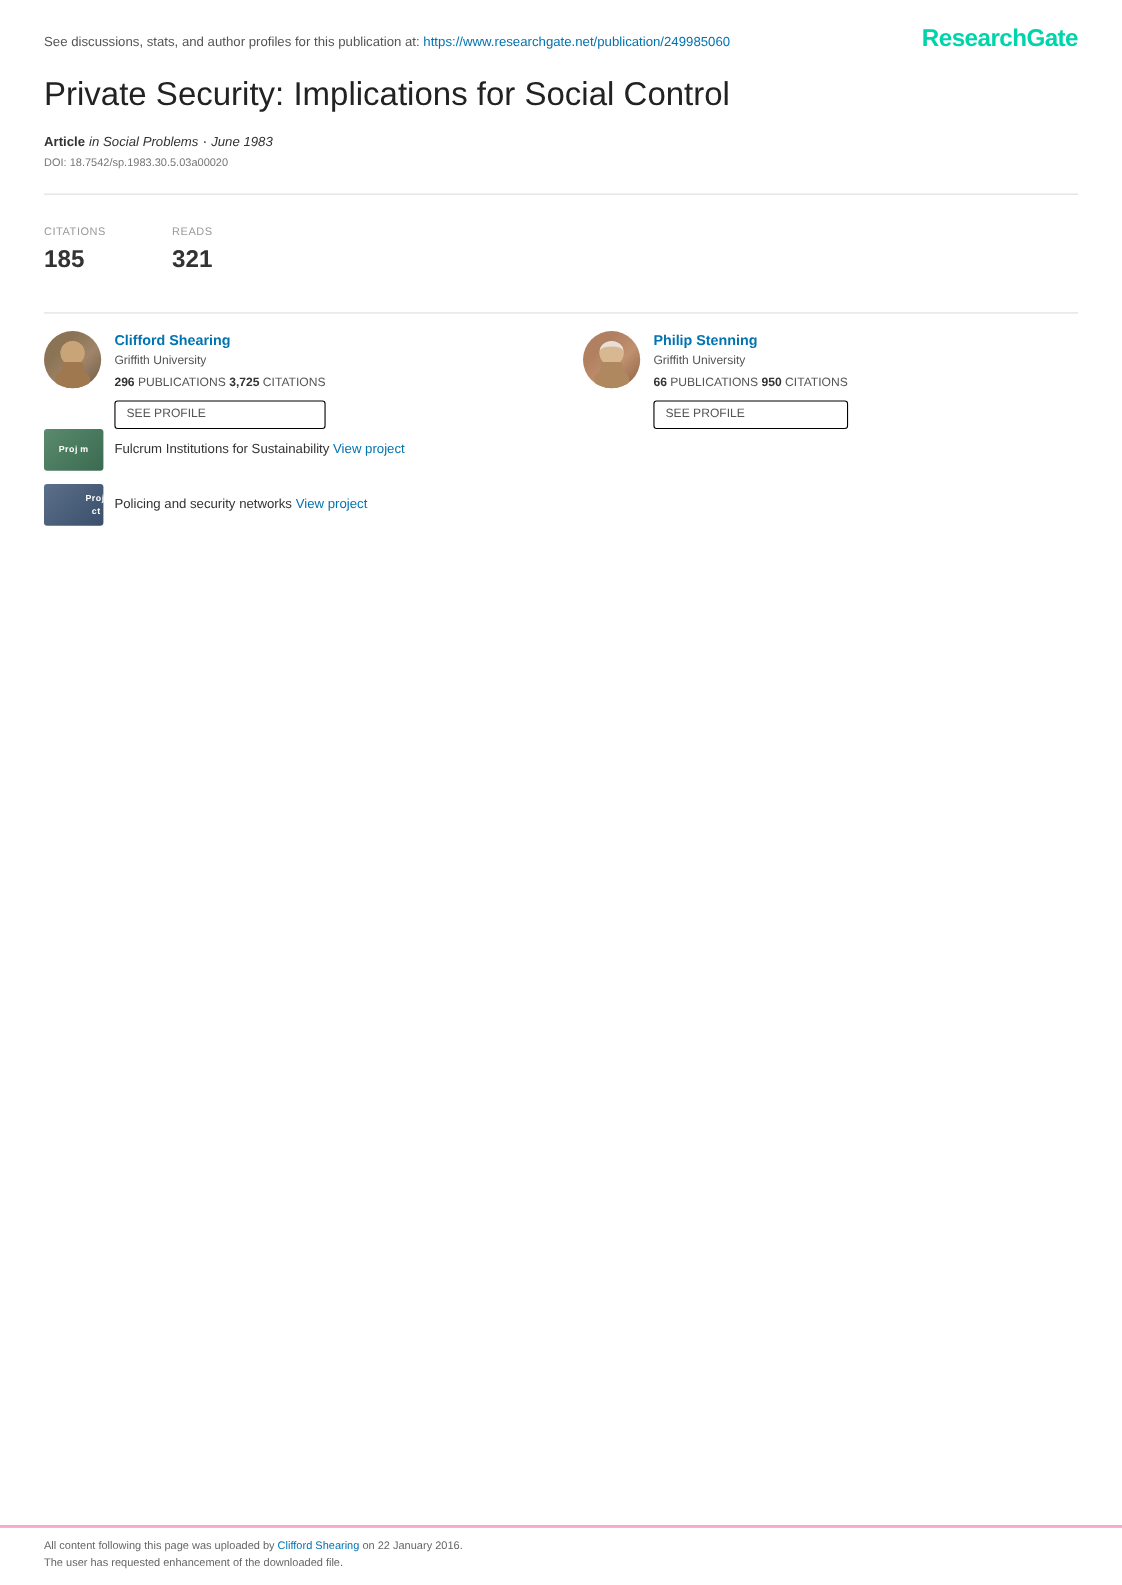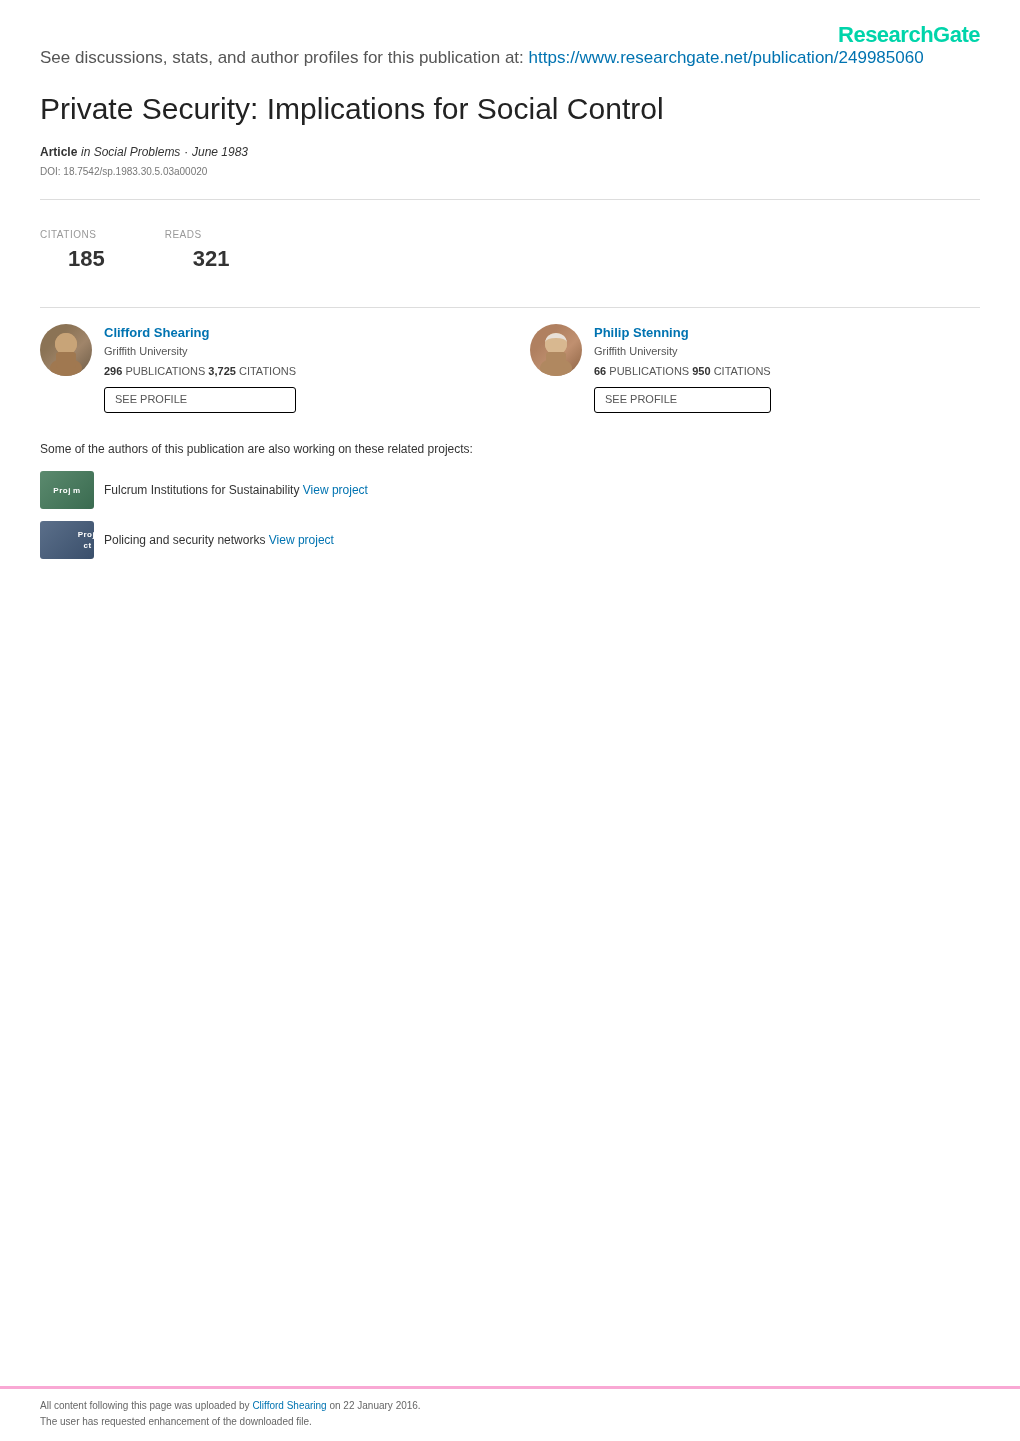--- a/index.html
+++ b/index.html
@@ -24,23 +24,23 @@
       top: 20px;
       right: 40px;
       font-size: 22px;
       font-weight: bold;
       color: #00d4aa;
       letter-spacing: -0.5px;
     }
 
     
     .top-notice {
-      margin-top: 26px;
+      margin-top: 10px;
       margin-bottom: 20px;
-      font-size: 17px;
+      font-size: 12px;
       color: #555;
     }
     .top-notice a {
       color: #0073b1;
       text-decoration: none;
     }
 
     
     .pub-title {
       font-size: 30px;
@@ -86,21 +86,20 @@
       font-size: 10px;
       color: #999;
       text-transform: uppercase;
       letter-spacing: 0.5px;
       margin-bottom: 2px;
     }
     .stat-block .stat-value {
       font-size: 22px;
       font-weight: bold;
       color: #333;
-      margin-left: 28px;
     }
 
     
     .authors-heading {
       font-weight: bold;
       font-size: 13px;
       margin-bottom: 14px;
     }
 
     .authors-grid {
@@ -347,21 +346,20 @@
           <span>CITATIONS</span>
         </div>
         <a class="see-profile-btn" href="#">
           <span>SEE PROFILE</span>
         </a>
       </div>
     </div>
 
   </div>
 
-  <p class="related-projects-heading">Some of the authors of this publication are also working on these related projects:</p>
 
   <div class="project-item">
     <div class="project-thumb project-thumb-1">
       <span>Proj m</span>
     </div>
     <div class="project-text">
       <span>Fulcrum Institutions for Sustainability</span>
       <span> </span>
       <a href="#">View project</a>
     </div>

